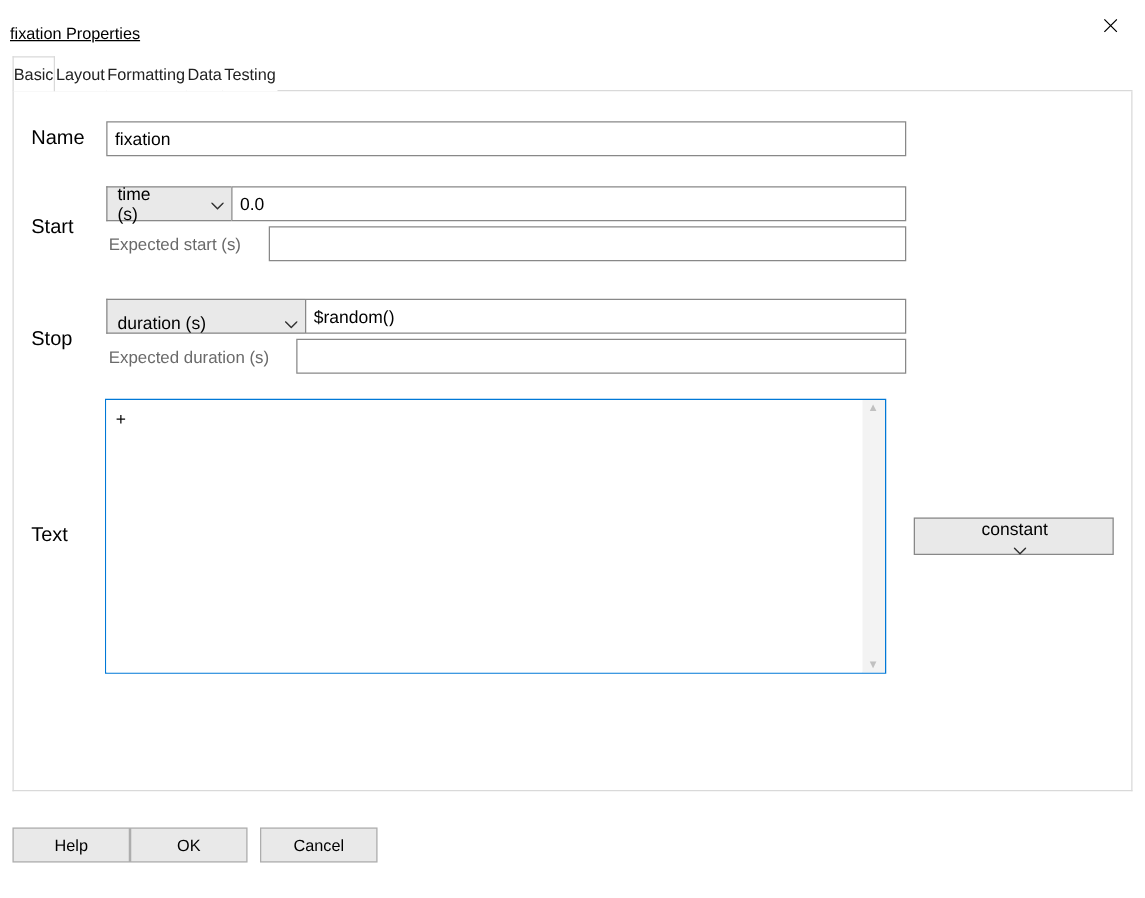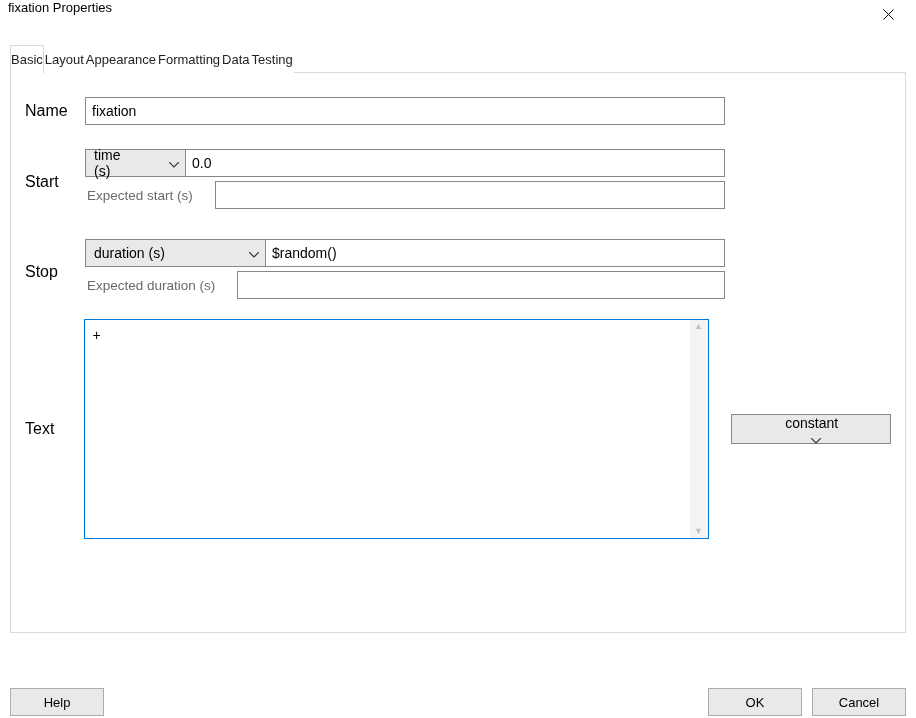--- a/index.html
+++ b/index.html
@@ -10,23 +10,24 @@
       font-size: 13px;
       background: #ffffff;
       color: #000;
       width: 916px;
       height: 718px;
       overflow: hidden;
     }
     .titlebar {
       height: 34px;
       display: flex;
-      align-items: flex-start;
+      align-items: flex-end;
       justify-content: space-between;
       padding: 0 6px 0 8px;
+      text-decoration: underline;
     }
     .titlebar .title {
       font-size: 13px;
     }
     .close-btn {
       width: 44px;
       height: 28px;
       display: flex;
       align-items: center;
       justify-content: center;
@@ -97,21 +98,21 @@
       padding: 0 6px 0 8px;
       background: #e9e9e9;
       border: 1px solid #888;
       font-size: 14px;
       cursor: pointer;
     }
     .combo .chev { margin-left: 8px; }
     .combo .chev svg { width: 10px; height: 6px; }
     .start-combo { width: 100px; border-right: none; gap: 26px; }
     .start-value { flex: 1; }
-    .stop-combo { width: 180px; border-right: none; }
+    .stop-combo { width: 159px; border-right: none; align-items: flex-end; }
     .stop-value { flex: 1; }
     .sub-label {
       width: 130px;
       display: flex;
       align-items: center;
       height: 28px;
       color: #6a6a6a;
       font-size: 13.5px;
       padding-left: 2px;
     }
@@ -157,26 +158,26 @@
       line-height: 1;
     }
     .text-type-combo {
       margin-left: 22px;
       width: 164px;
       height: 30px;
       flex-direction: column;
     }
     .footer {
       position: absolute;
-      bottom: 2px;
+      bottom: 28px;
       left: 10px;
       right: 10px;
       display: flex;
       align-items: center;
-      justify-content: space-between;
+      justify-content: flex-start;
       margin-top: 10px;
     }
     .btn {
       min-width: 94px;
       height: 28px;
       background: #e9e9e9;
       border: 1px solid #adadad;
       font-family: inherit;
       font-size: 13px;
       cursor: pointer;
@@ -193,21 +194,20 @@
     <svg viewBox="0 0 11 11">
         <path d="M0.5 0.5 L10.5 10.5 M10.5 0.5 L0.5 10.5" stroke="#000" stroke-width="1" fill="none"></path>
       </svg>
   </div>
 </div>
 
 <div class="dialog-body">
   <div class="tabstrip">
     <div class="tab active">Basic</div>
     <div class="tab">Layout</div>
-    <div class="tab">Appearance</div>
     <div class="tab">Formatting</div>
     <div class="tab">Data</div>
     <div class="tab">Testing</div>
   </div>
 
   <div class="tab-content">
 
     <div class="field-row" style="margin-bottom:24px;">
       <div class="label-col">Name</div>
       <input type="text" class="name-input" value="fixation" style="">

